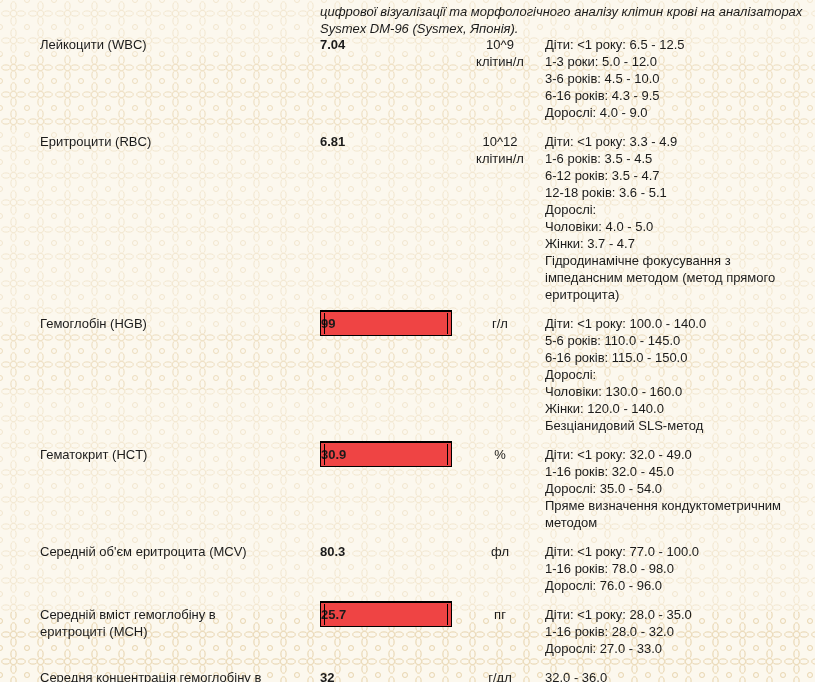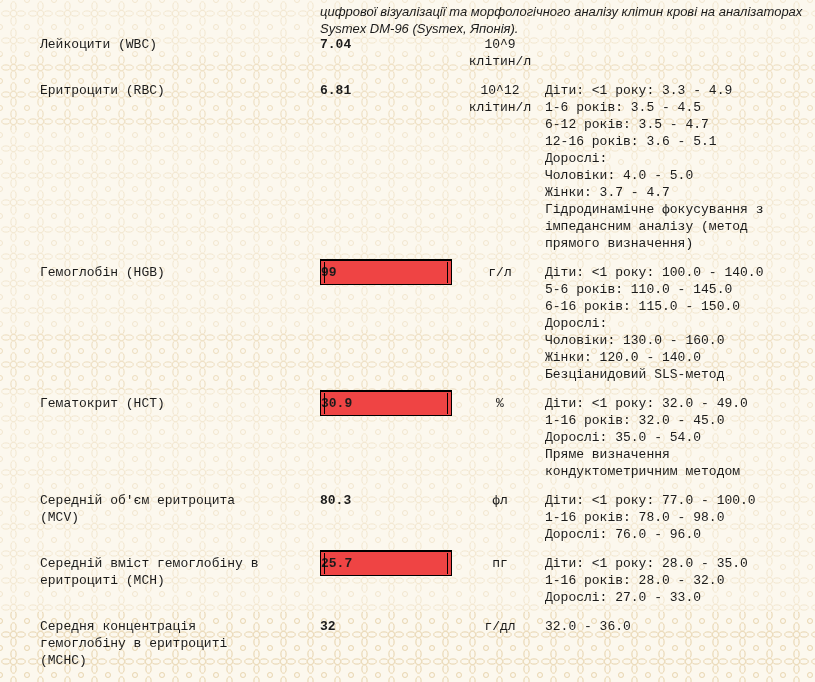--- a/index.html
+++ b/index.html
@@ -37,21 +37,20 @@
   .table {
     position:absolute;
     top:36px;
     left:0;
     right:0;
   }
   .row {
     display:flex;
     align-items:flex-start;
     padding-bottom:12px;
-    font-family:Liberation Mono, monospace;
   }
   .cell { box-sizing:border-box; }
   .name {
     width:320px;
     padding-left:40px;
     padding-right:40px;
   }
   .valuecell {
     width:140px;
     text-align:left;
@@ -127,46 +126,58 @@
 
     <div class="table">
 
         <div class="row">
           <div class="cell name">Лейкоцити (WBC)</div>
           <div class="cell valuecell">
             <div class="value-box">7.04</div>
           </div>
           <div class="cell unit">10^9
 клітин/л</div>
+          <div class="cell refs">
+
+              <div class="ref-line">Діти: &lt;1 року: 6.5 - 12.5</div>
+
+              <div class="ref-line">1-3 роки: 5.0 - 12.0</div>
+
+              <div class="ref-line">3-6 років: 4.5 - 10.0</div>
+
+              <div class="ref-line">6-16 років: 4.3 - 9.5</div>
+
+              <div class="ref-line">Дорослі: 4.0 - 9.0</div>
+            </div>
         </div>
 
         <div class="row">
           <div class="cell name">Еритроцити (RBC)</div>
           <div class="cell valuecell">
             <div class="value-box">6.81</div>
           </div>
           <div class="cell unit">10^12
 клітин/л</div>
           <div class="cell refs">
 
               <div class="ref-line">Діти: &lt;1 року: 3.3 - 4.9</div>
 
               <div class="ref-line">1-6 років: 3.5 - 4.5</div>
 
               <div class="ref-line">6-12 років: 3.5 - 4.7</div>
 
-              <div class="ref-line">12-16 років: 3.6 - 5.1</div>
+              <div class="ref-line">12-18 років: 3.6 - 5.1</div>
 
               <div class="ref-line">Дорослі:</div>
 
               <div class="ref-line">Чоловіки: 4.0 - 5.0</div>
 
               <div class="ref-line">Жінки: 3.7 - 4.7</div>
 
-              <div class="ref-line">Гідродинамічне фокусування з імпедансним аналізу (метод прямого визначення)</div>
+              <div class="ref-line">Гідродинамічне фокусування з імпедансним методом (метод прямого еритроцита)</div>
             </div>
         </div>
 
         <div class="row">
           <div class="cell name">Гемоглобін (HGB)</div>
           <div class="cell valuecell">
             <div class="value-box boxed">99</div>
           </div>
           <div class="cell unit">г/л</div>
           <div class="cell refs">

